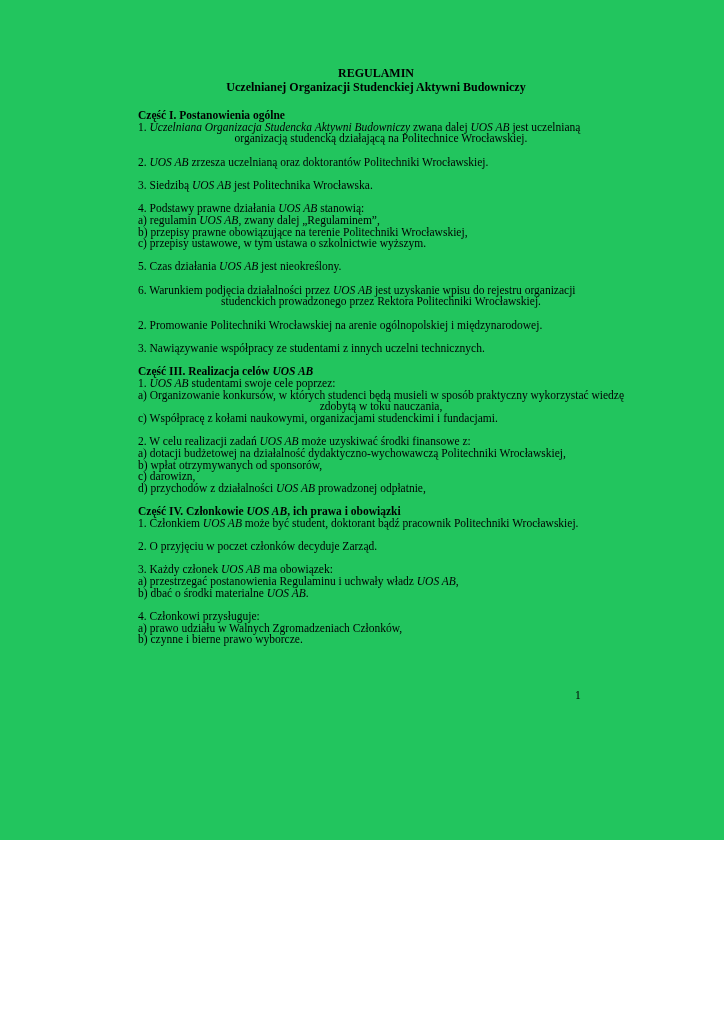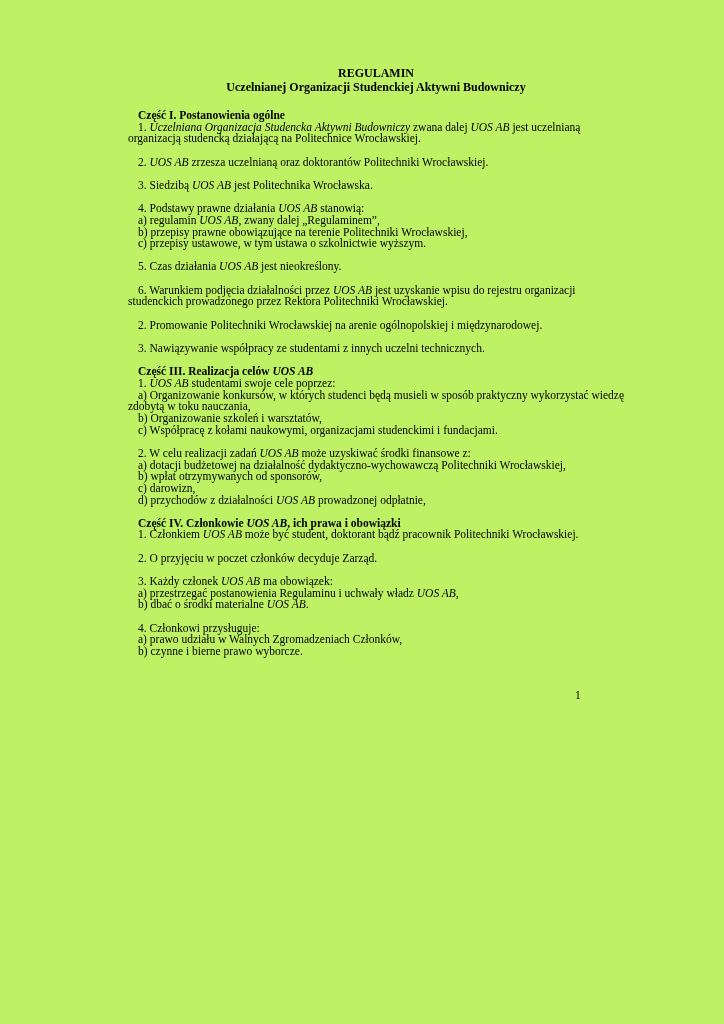--- a/index.html
+++ b/index.html
@@ -3,22 +3,22 @@
 <meta charset="utf-8">
 <style>
   html, body {
     margin: 0;
     padding: 0;
     background: #ffffff;
   }
   .page {
     position: relative;
     width: 724px;
-    height: 1024px;
-    background: #bef264;
+    height: 840px;
+    background: #22c55e;
     color: #000000;
     font-family: "Liberation Serif", "DejaVu Serif", serif;
     overflow: hidden;
   }
   .title-block {
     padding-top: 67px;
     margin-left: 128px;
     margin-right: 100px;
     text-align: center;
     font-weight: bold;
@@ -32,20 +32,21 @@
   }
   .block {
     margin: 0 0 11.65px 0;
   }
   .ln {
     padding-left: 10px;
     white-space: nowrap;
   }
   .ln.cont {
     padding-left: 0;
+    text-align: center;
   }
   .i  { font-style: italic; }
   .b  { font-weight: bold; text-align: center; }
   .bi { font-weight: bold; font-style: italic; }
   .page-number {
     position: absolute;
     left: 575px;
     top: 690px;
     font-size: 11.5px;
     line-height: 11.65px;
@@ -88,21 +89,20 @@
         <div class="ln"><span>2. Promowanie Politechniki Wrocławskiej na arenie ogólnopolskiej i międzynarodowej.</span></div>
       </div>
       <div class="block">
         <div class="ln"><span>3. Nawiązywanie współpracy ze studentami z innych uczelni technicznych.</span></div>
       </div>
       <div class="block">
         <div class="ln"><span class="b">Część III. Realizacja celów </span><span class="bi">UOS AB</span></div>
         <div class="ln"><span>1. </span><span class="i">UOS AB</span><span> studentami swoje cele poprzez:</span></div>
         <div class="ln"><span>a) Organizowanie konkursów, w których studenci będą musieli w sposób praktyczny wykorzystać wiedzę</span></div>
         <div class="ln cont"><span>zdobytą w toku nauczania,</span></div>
-        <div class="ln"><span>b) Organizowanie szkoleń i warsztatów,</span></div>
         <div class="ln"><span>c) Współpracę z kołami naukowymi, organizacjami studenckimi i fundacjami.</span></div>
       </div>
       <div class="block">
         <div class="ln"><span>2. W celu realizacji zadań </span><span class="i">UOS AB</span><span> może uzyskiwać środki finansowe z:</span></div>
         <div class="ln"><span>a) dotacji budżetowej na działalność dydaktyczno-wychowawczą Politechniki Wrocławskiej,</span></div>
         <div class="ln"><span>b) wpłat otrzymywanych od sponsorów,</span></div>
         <div class="ln"><span>c) darowizn,</span></div>
         <div class="ln"><span>d) przychodów z działalności </span><span class="i">UOS AB</span><span> prowadzonej odpłatnie,</span></div>
       </div>
       <div class="block">

